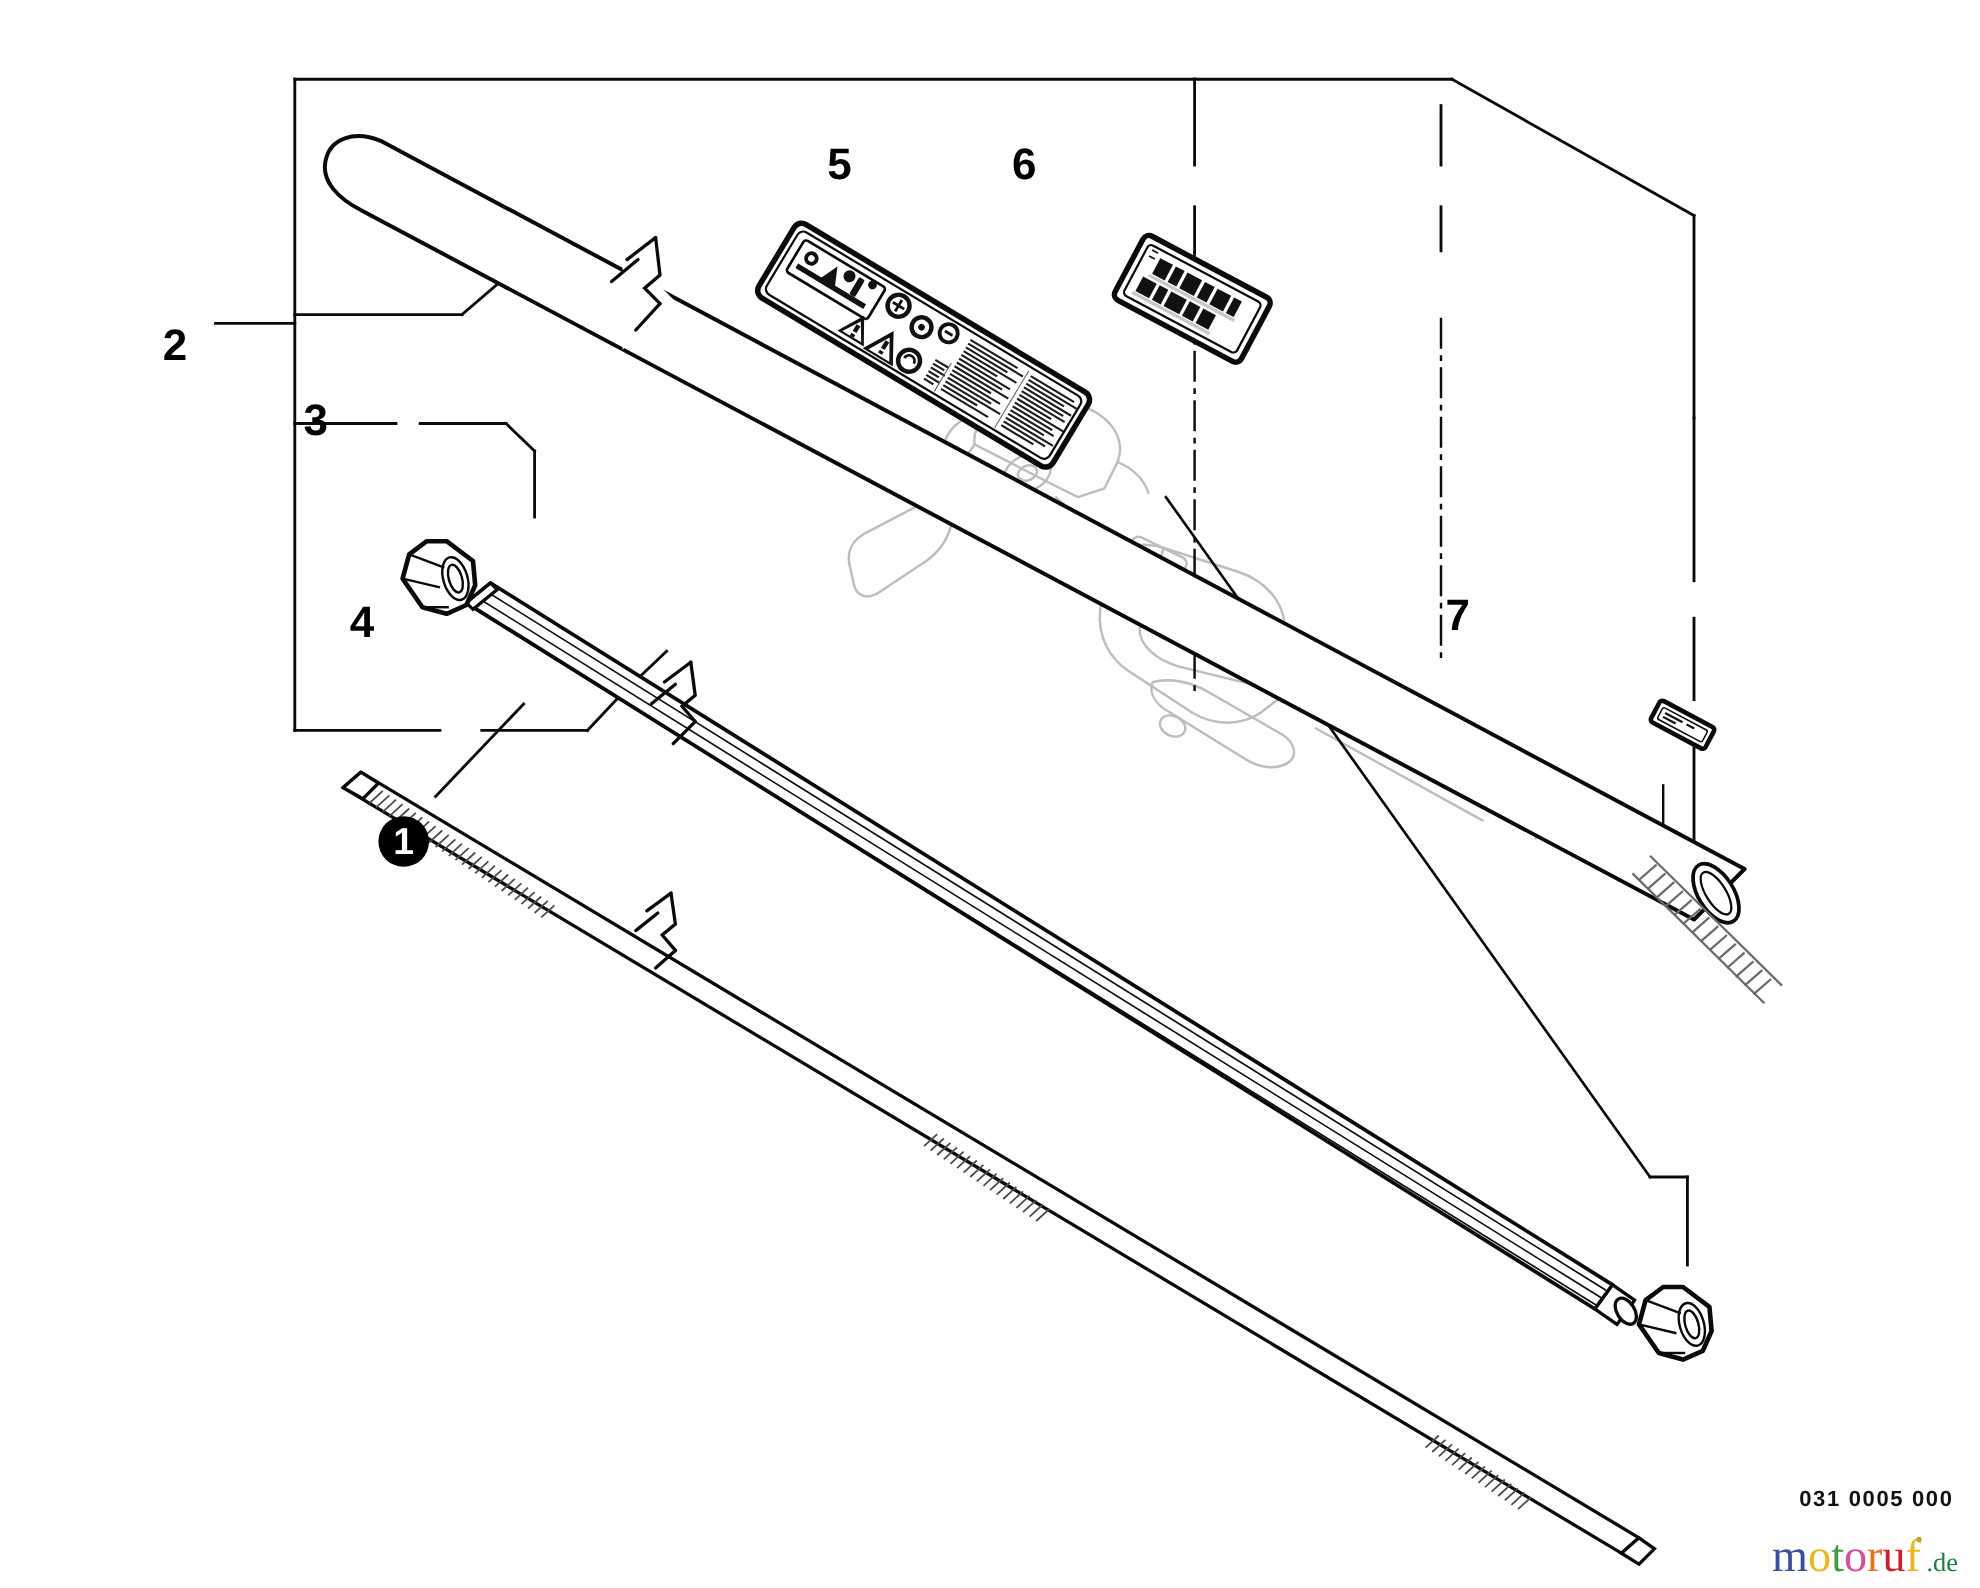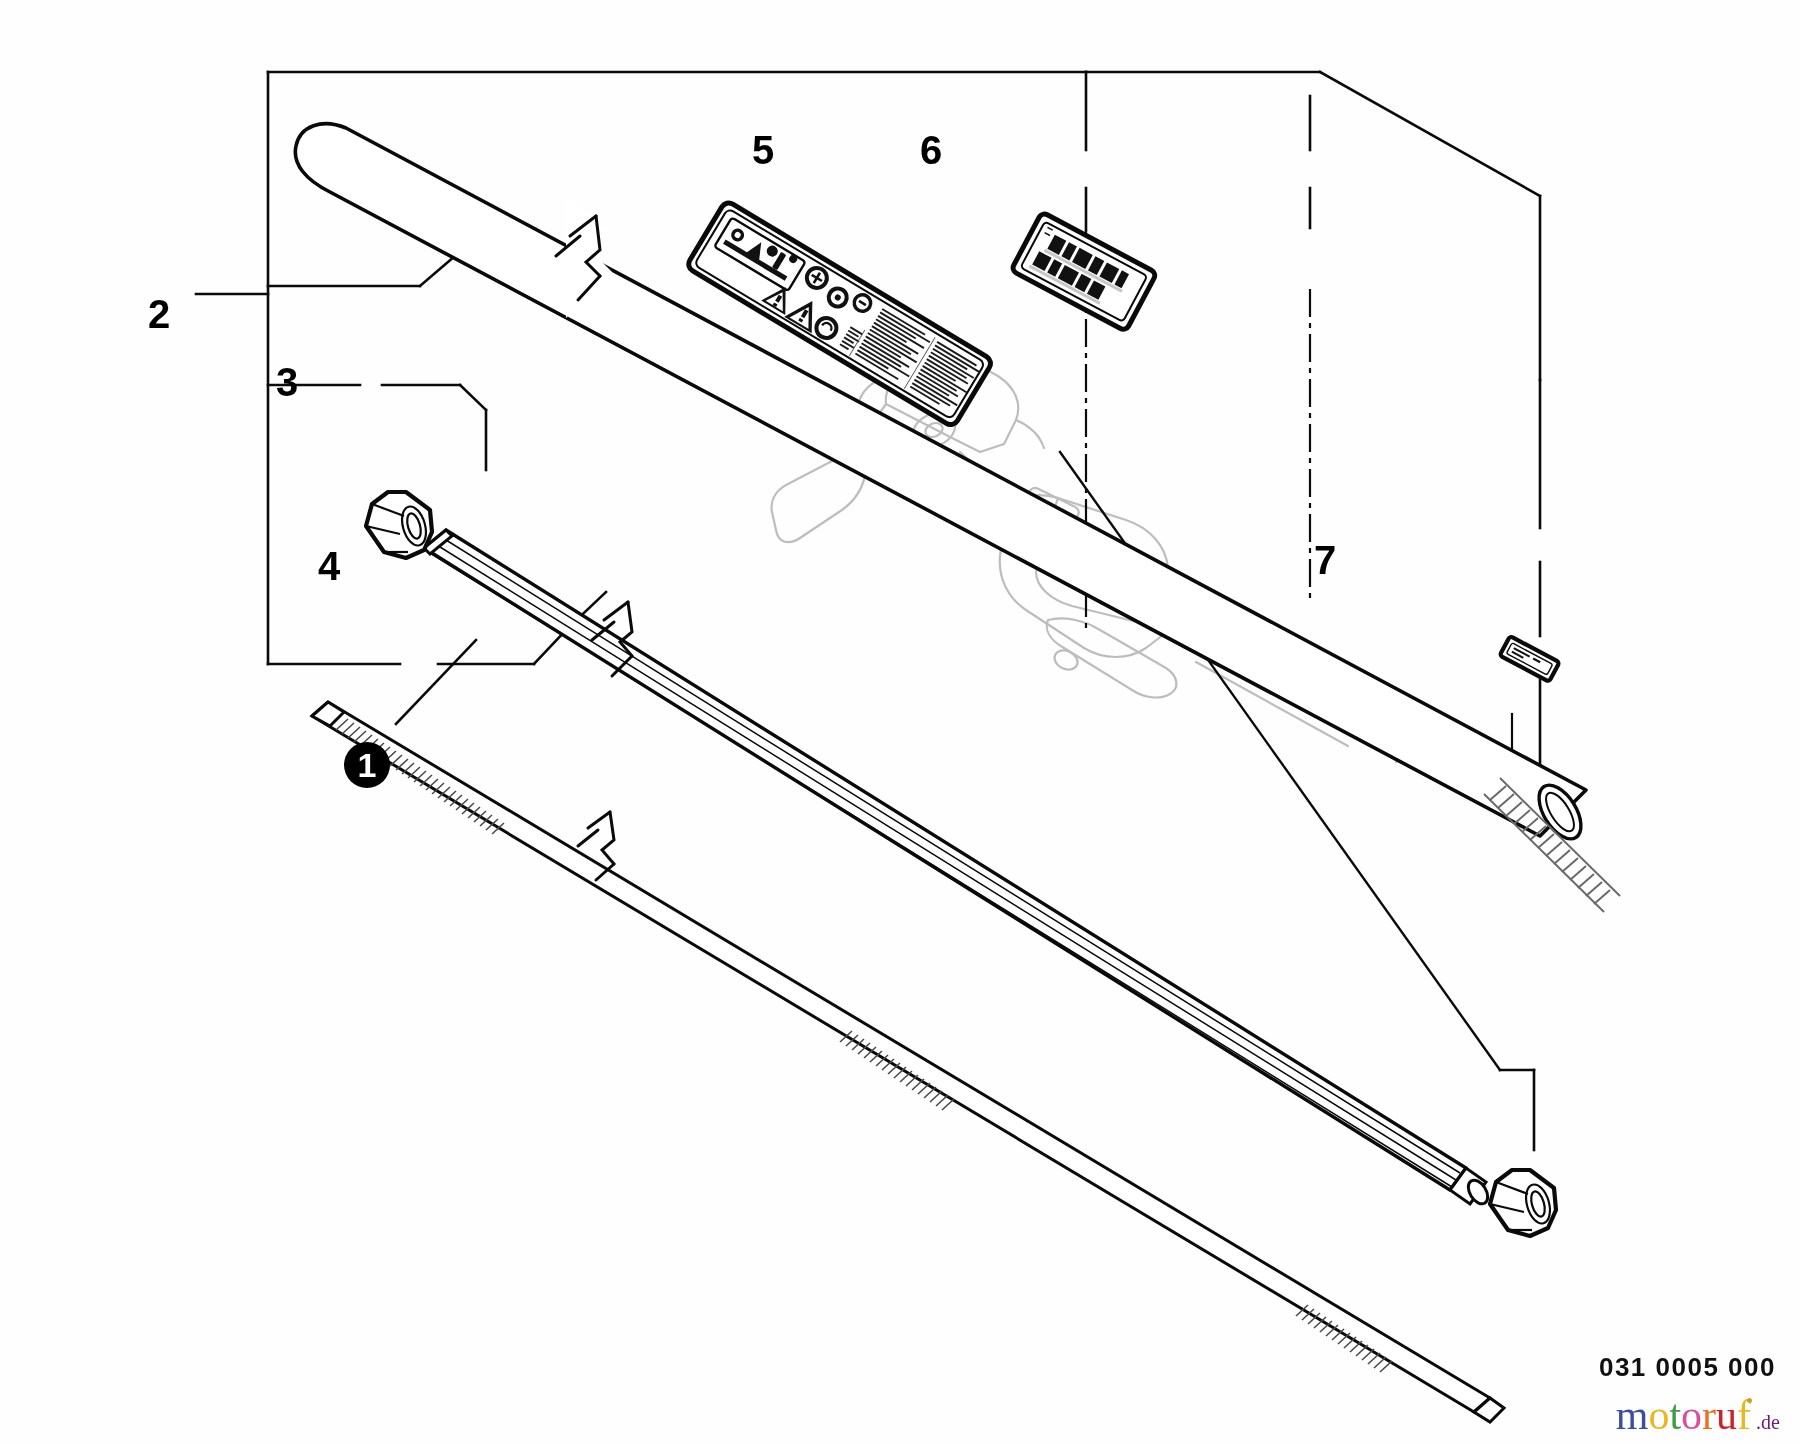--- a/index.html
+++ b/index.html
@@ -33,36 +33,36 @@
     font-family:"Liberation Sans", sans-serif;
     font-weight:bold;font-size:34px;
     display:flex;align-items:center;justify-content:center;
     user-select:none;
   }
   #partnumber{
     position:absolute;
     right:24px;top:1352px;
     font-family:"Liberation Sans", sans-serif;
     font-weight:bold;
-    font-size:26px;
+    font-size:20px;
     letter-spacing:1.5px;
     color:#111;
     white-space:nowrap;
   }
   #logo{
     position:absolute;
     right:20px;top:1394px;
     font-family:"Liberation Serif", serif;
     font-size:42px;
     line-height:1;
     white-space:nowrap;
     user-select:none;
   }
   #logo .l{display:inline-block;}
-  #logo .tld{font-size:20px;color:#701a75;vertical-align:baseline;}
+  #logo .tld{font-size:24px;color:#15803d;vertical-align:baseline;}
   #logo .dot{
     display:inline-block;width:5px;height:5px;border-radius:50%;
     background:#c9a227;position:relative;top:-26px;left:-4px;
   }
 </style>
 </head>
 <body>
 
 <div id="sheet">
 

